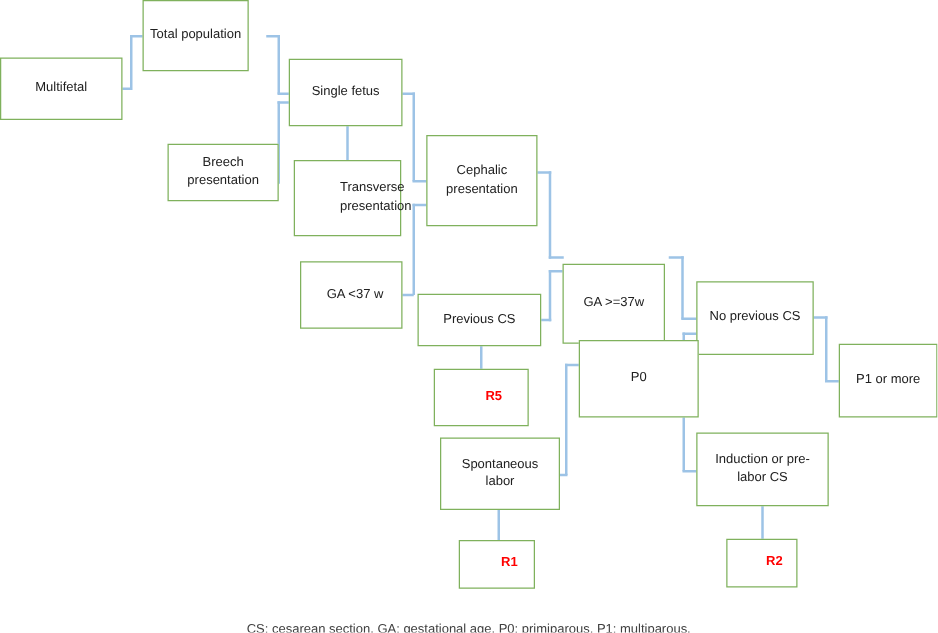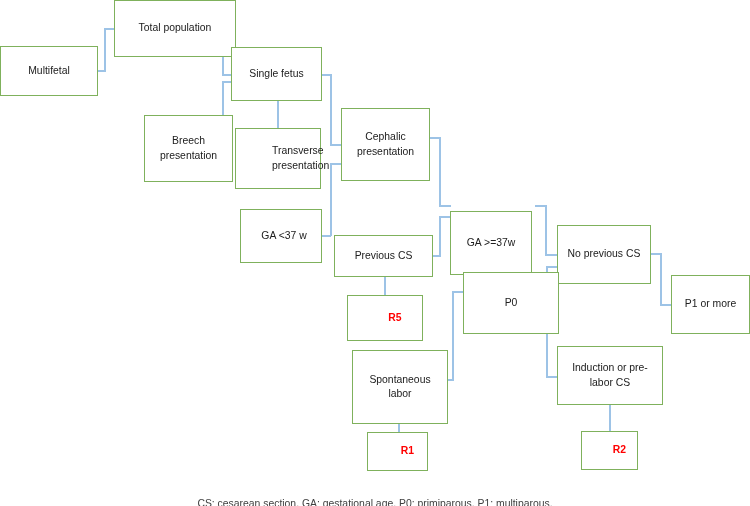--- a/index.html
+++ b/index.html
@@ -123,29 +123,29 @@
   <div class="conn h" style="left:546px; top:376px; width:12px;"></div>
 
   <div class="conn v" style="left:398px; top:407px; height:26px;"></div>
 
   <div class="conn v" style="left:609px; top:404px; height:28px;"></div>
 
   <div class="node" style="left:0px; top:46px; width:98px; height:50px;">
     <span>Multifetal</span>
   </div>
 
-  <div class="node" style="left:114px; top:0px; width:122px; height:57px;">
+  <div class="node" style="left:114px; top:0px; width:85px; height:57px;">
     <span>Total population</span>
   </div>
 
   <div class="node" style="left:231px; top:47px; width:91px; height:54px;">
     <span>Single fetus</span>
   </div>
 
-  <div class="node" style="left:144px; top:115px; width:89px; height:67px;">
+  <div class="node" style="left:134px; top:115px; width:89px; height:46px;">
     <span>Breech presentation</span>
   </div>
 
   <div class="node" style="left:235px; top:128px; width:86px; height:61px;padding-left:36px;">
     <span>Transverse presentation</span>
   </div>
 
   <div class="node" style="left:341px; top:108px; width:89px; height:73px;">
     <span>Cephalic presentation</span>
   </div>
@@ -171,21 +171,21 @@
   </div>
 
   <div class="node" style="left:671px; top:275px; width:79px; height:59px;">
     <span>P1 or more</span>
   </div>
 
   <div class="node result" style="left:347px; top:295px; width:76px; height:46px;">
     <span>R5</span>
   </div>
 
-  <div class="node" style="left:352px; top:350px; width:96px; height:74px;">
+  <div class="node" style="left:352px; top:350px; width:96px; height:58px;">
     <span>Spontaneous labor</span>
   </div>
 
   <div class="node" style="left:557px; top:346px; width:106px; height:59px;">
     <span>Induction or pre-labor CS</span>
   </div>
 
   <div class="node result" style="left:367px; top:432px; width:61px; height:39px;">
     <span>R1</span>
   </div>

